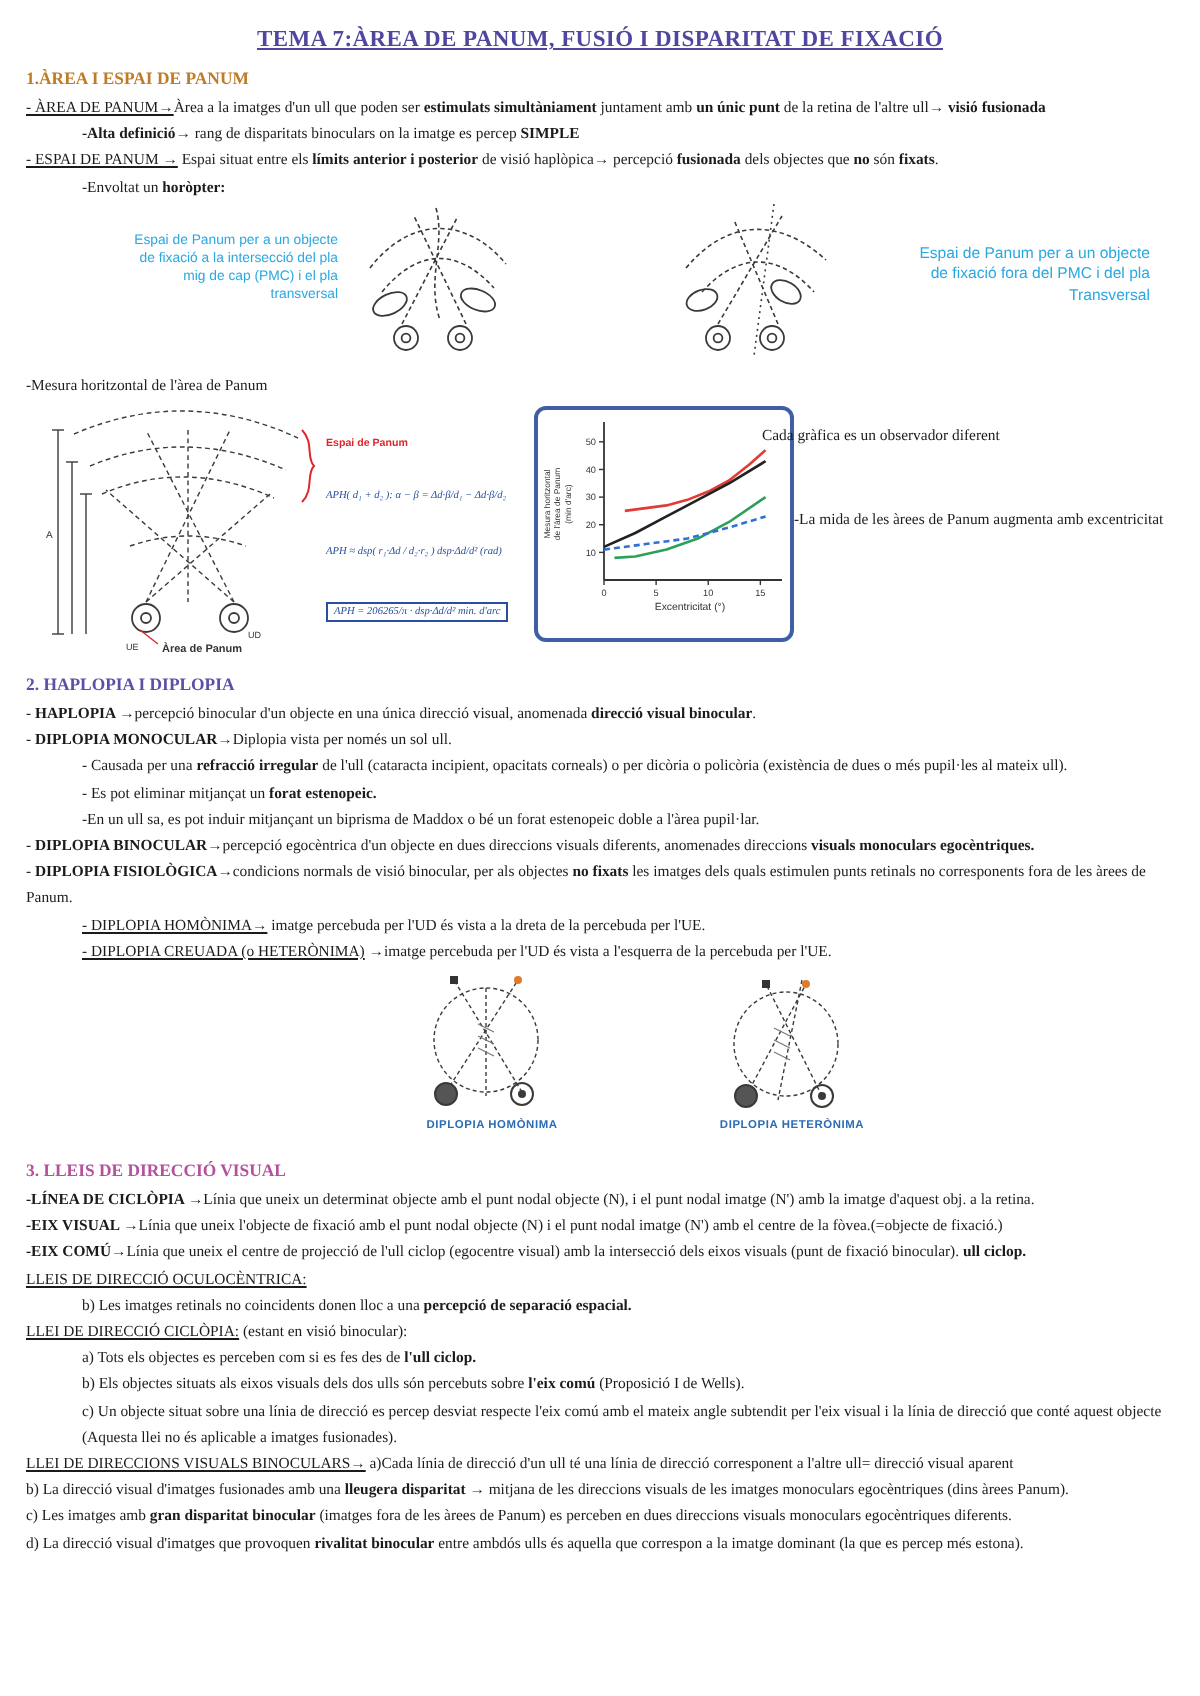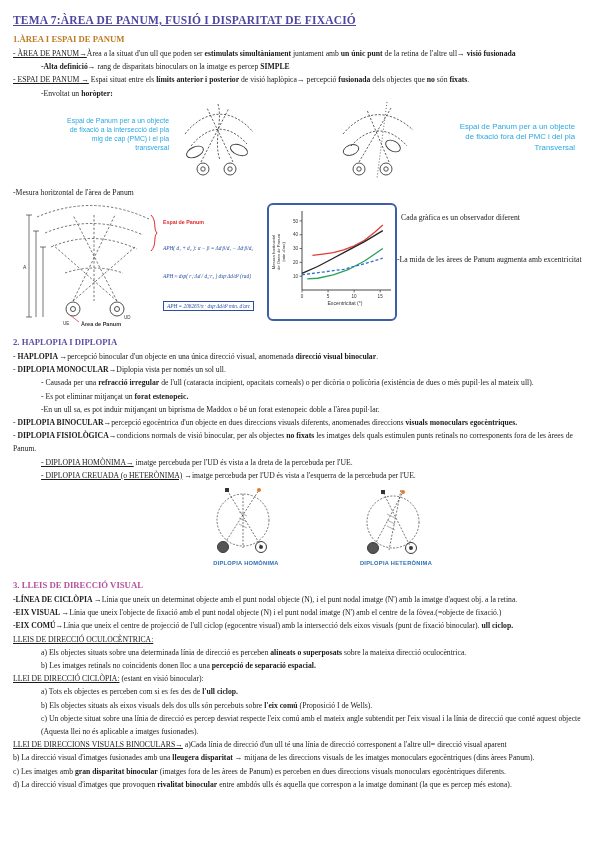--- a/index.html
+++ b/index.html
@@ -1,19 +1,19 @@
 <!DOCTYPE html>
 <html><head>
 <meta charset="utf-8">
 <style>
   *{box-sizing:border-box;margin:0;padding:0}
   html,body{width:600px;height:848px;background:#fff}
   body{font-family:"Liberation Serif",serif;color:#1b1b1b}
   .page{position:relative;width:600px;height:848px;padding:14px 13px 0;overflow:hidden;background:#fff}
-  .title{font-size:11.5px;font-weight:bold;color:#4f46a0;text-decoration:underline;margin-bottom:8px;letter-spacing:.2px}
+  .title{text-align:center;font-size:11.5px;font-weight:bold;color:#4f46a0;text-decoration:underline;margin-bottom:8px;letter-spacing:.2px}
   .h{font-size:8.7px;font-weight:bold;margin:4px 0 3px}
   .h1c{color:#bf7b26}.h2c{color:#5d4ea6}.h3c{color:#b5519c}
   .ln{font-size:7.7px;line-height:13.2px}
   .ln.ind{padding-left:28px}
   .b{font-weight:bold}
   .u{text-decoration:underline}
   .figrow{position:relative}
   .figrow1{height:86px}.figrow2{height:134px}.figrow3{height:94px}
   .abs{position:absolute}
   .bluecap{color:#29a8e0;font-family:"Liberation Sans",sans-serif;text-align:right;white-space:pre-line}
@@ -22,37 +22,37 @@
   .sk1{left:158px;top:0}.sk2{left:316px;top:0}
   .geom{left:8px;top:2px}
   .redlbl{color:#e0262a;font-family:"Liberation Sans",sans-serif;font-size:5.3px;font-weight:bold}
   .espai{left:150px;top:20px;width:64px}
   .formula{position:absolute;left:150px;width:110px;color:#2a4fa0;font-size:5.3px;font-style:italic;font-family:"Liberation Serif",serif}
   .f1{top:46px}.f2{top:74px}
   .f3{top:102px}
   .f3 span{border:1px solid #2a4fa0;padding:1px 3px;display:inline-block;font-style:italic}
   .chartbox{left:254px;top:4px;width:130px;height:118px;border:2px solid #3f5fa5;border-radius:6px;background:#fff;padding:1px}
   .note{font-size:7.7px;line-height:1.3}
-  .note1{left:388px;top:14px;width:200px}
+  .note1{left:368px;top:14px;width:200px}
   .note2{left:384px;top:56px;width:210px}
   .eyecap{position:absolute;font-size:5.7px;font-weight:bold;color:#2a6db5;font-family:"Liberation Sans",sans-serif;text-align:center;letter-spacing:.3px}
   .ec1{left:168px;top:78px;width:130px}.ec2{left:318px;top:78px;width:130px}
   .es1{left:180px;top:2px}.es2{left:330px;top:2px}
   svg{font-family:"Liberation Sans",sans-serif}
   svg text{fill:#333}
 </style>
 </head>
 <body>
 
 <div class="page">
 
   <div class="title">TEMA 7:ÀREA DE PANUM, FUSIÓ I DISPARITAT DE FIXACIÓ</div>
 
   <div class="h h1c">1.ÀREA I ESPAI DE PANUM</div>
-  <div class="ln"><span class="u">- ÀREA DE PANUM→</span><span>Àrea a la situat d'un ull que poden ser </span><span class="b">estimulats simultàniament</span><span> juntament amb </span><span class="b">un únic punt</span><span> de la retina de l'altre ull→ </span><span class="b">visió fusionada</span></div>
+  <div class="ln"><span class="u">- ÀREA DE PANUM→</span><span>Àrea a la imatges d'un ull que poden ser </span><span class="b">estimulats simultàniament</span><span> juntament amb </span><span class="b">un únic punt</span><span> de la retina de l'altre ull→ </span><span class="b">visió fusionada</span></div>
   <div class="ln ind"><span class="b">-Alta definició→</span><span> rang de disparitats binoculars on la imatge es percep </span><span class="b">SIMPLE</span></div>
   <div class="ln"><span class="u">- ESPAI DE PANUM →</span><span> Espai situat entre els </span><span class="b">límits anterior i posterior</span><span> de visió haplòpica→ percepció </span><span class="b">fusionada</span><span> dels objectes que </span><span class="b">no</span><span> són </span><span class="b">fixats</span><span>.</span></div>
   <div class="ln ind"><span>-Envoltat un </span><span class="b">horòpter:</span></div>
 
   <div class="figrow figrow1">
     <div class="abs bluecap cap-l">Espai de Panum per a un objecte
 de fixació a la intersecció del pla
 mig de cap (PMC) i el pla
 transversal</div>
     <svg class="abs sk1" width="95" height="82" viewBox="0 0 95 82">
@@ -213,21 +213,20 @@
     </svg>
     <div class="eyecap ec1">DIPLOPIA HOMÒNIMA</div>
     <div class="eyecap ec2">DIPLOPIA HETERÒNIMA</div>
   </div>
 
   <div class="h h3c">3. LLEIS DE DIRECCIÓ VISUAL</div>
   <div class="ln"><span class="b">-LÍNEA DE CICLÒPIA </span><span>→Línia que uneix un determinat objecte amb el punt nodal objecte (N), i el punt nodal imatge (N') amb la imatge d'aquest obj. a la retina.</span></div>
   <div class="ln"><span class="b">-EIX VISUAL </span><span>→Línia que uneix l'objecte de fixació amb el punt nodal objecte (N) i el punt nodal imatge (N') amb el centre de la fòvea.(=objecte de fixació.)</span></div>
   <div class="ln"><span class="b">-EIX COMÚ</span><span>→Línia que uneix el centre de projecció de l'ull ciclop (egocentre visual) amb la intersecció dels eixos visuals (punt de fixació binocular). </span><span class="b">ull ciclop.</span></div>
   <div class="ln"><span class="u">LLEIS DE DIRECCIÓ OCULOCÈNTRICA:</span></div>
-  <div class="ln ind"><span>a) Els objectes situats sobre una determinada línia de direcció es perceben </span><span class="b">alineats o superposats</span><span> sobre la mateixa direcció oculocèntrica.</span></div>
   <div class="ln ind"><span>b) Les imatges retinals no coincidents donen lloc a una </span><span class="b">percepció de separació espacial.</span></div>
   <div class="ln"><span class="u">LLEI DE DIRECCIÓ CICLÒPIA:</span><span> (estant en visió binocular):</span></div>
   <div class="ln ind"><span>a) Tots els objectes es perceben com si es fes des de </span><span class="b">l'ull ciclop.</span></div>
   <div class="ln ind"><span>b) Els objectes situats als eixos visuals dels dos ulls són percebuts sobre </span><span class="b">l'eix comú</span><span> (Proposició I de Wells).</span></div>
   <div class="ln ind"><span>c) Un objecte situat sobre una línia de direcció es percep desviat respecte l'eix comú amb el mateix angle subtendit per l'eix visual i la línia de direcció que conté aquest objecte (Aquesta llei no és aplicable a imatges fusionades).</span></div>
   <div class="ln"><span class="u">LLEI DE DIRECCIONS VISUALS BINOCULARS→</span><span> a)Cada línia de direcció d'un ull té una línia de direcció corresponent a l'altre ull= direcció visual aparent</span></div>
   <div class="ln"><span>b) La direcció visual d'imatges fusionades amb una </span><span class="b">lleugera disparitat</span><span> → mitjana de les direccions visuals de les imatges monoculars egocèntriques (dins àrees Panum).</span></div>
   <div class="ln"><span>c) Les imatges amb </span><span class="b">gran disparitat binocular</span><span> (imatges fora de les àrees de Panum) es perceben en dues direccions visuals monoculars egocèntriques diferents.</span></div>
   <div class="ln"><span>d) La direcció visual d'imatges que provoquen </span><span class="b">rivalitat binocular</span><span> entre ambdós ulls és aquella que correspon a la imatge dominant (la que es percep més estona).</span></div>
 

